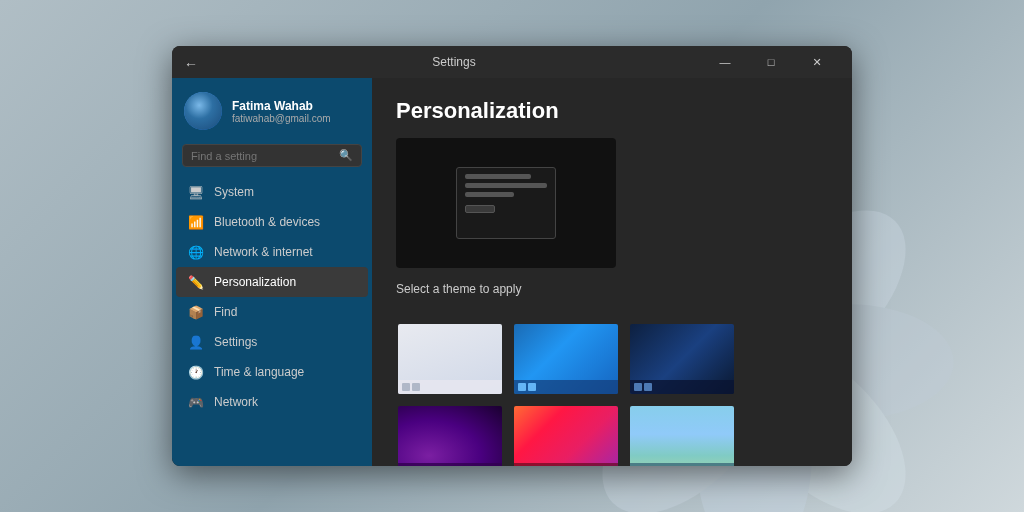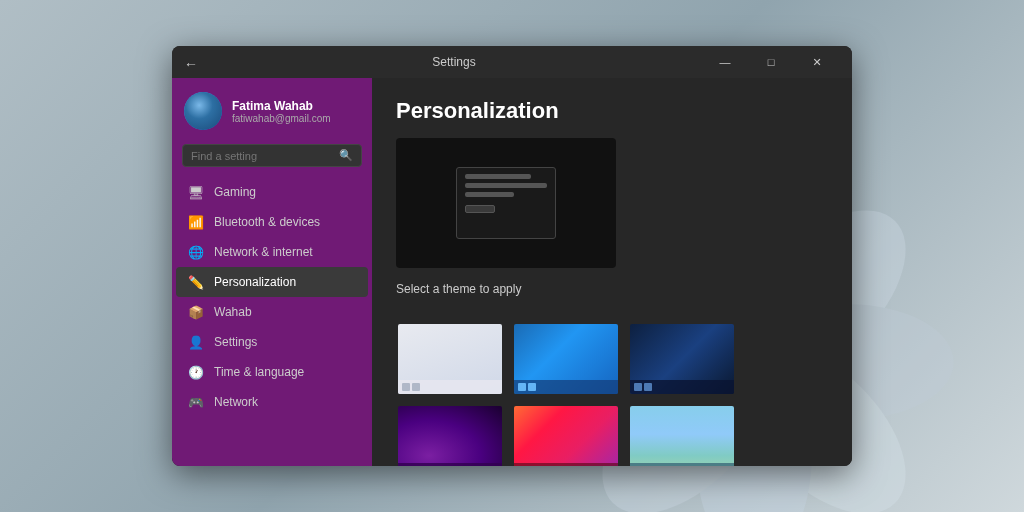--- a/index.html
+++ b/index.html
@@ -75,21 +75,21 @@
     }
     
     .window-body {
       display: flex;
       flex: 1;
       overflow: hidden;
     }
     
     .sidebar {
       width: 200px;
-      background: #701a75;
+      background: #0c4a6e;
       display: flex;
       flex-direction: column;
       flex-shrink: 0;
       overflow: hidden;
       padding-bottom: 8px;
     }
     
     .profile {
       display: flex;
       align-items: center;
@@ -357,37 +357,37 @@
       </div>
 
       <div class="search-box">
         <input class="search-input" type="text" placeholder="Find a setting" style="">
         <span class="search-icon-char">🔍</span>
       </div>
 
       <div class="nav-items">
         <div class="nav-item">
           <span class="nav-icon">🖥</span>
-          <span>Gaming</span>
+          <span>System</span>
         </div>
         <div class="nav-item">
           <span class="nav-icon">📶</span>
           <span>Bluetooth &amp; devices</span>
         </div>
         <div class="nav-item">
           <span class="nav-icon">🌐</span>
           <span>Network &amp; internet</span>
         </div>
         <div class="nav-item active">
           <span class="nav-icon">✏️</span>
           <span>Personalization</span>
         </div>
         <div class="nav-item">
           <span class="nav-icon">📦</span>
-          <span>Wahab</span>
+          <span>Find</span>
         </div>
         <div class="nav-item">
           <span class="nav-icon">👤</span>
           <span>Settings</span>
         </div>
         <div class="nav-item">
           <span class="nav-icon">🕐</span>
           <span>Time &amp; language</span>
         </div>
         <div class="nav-item">

